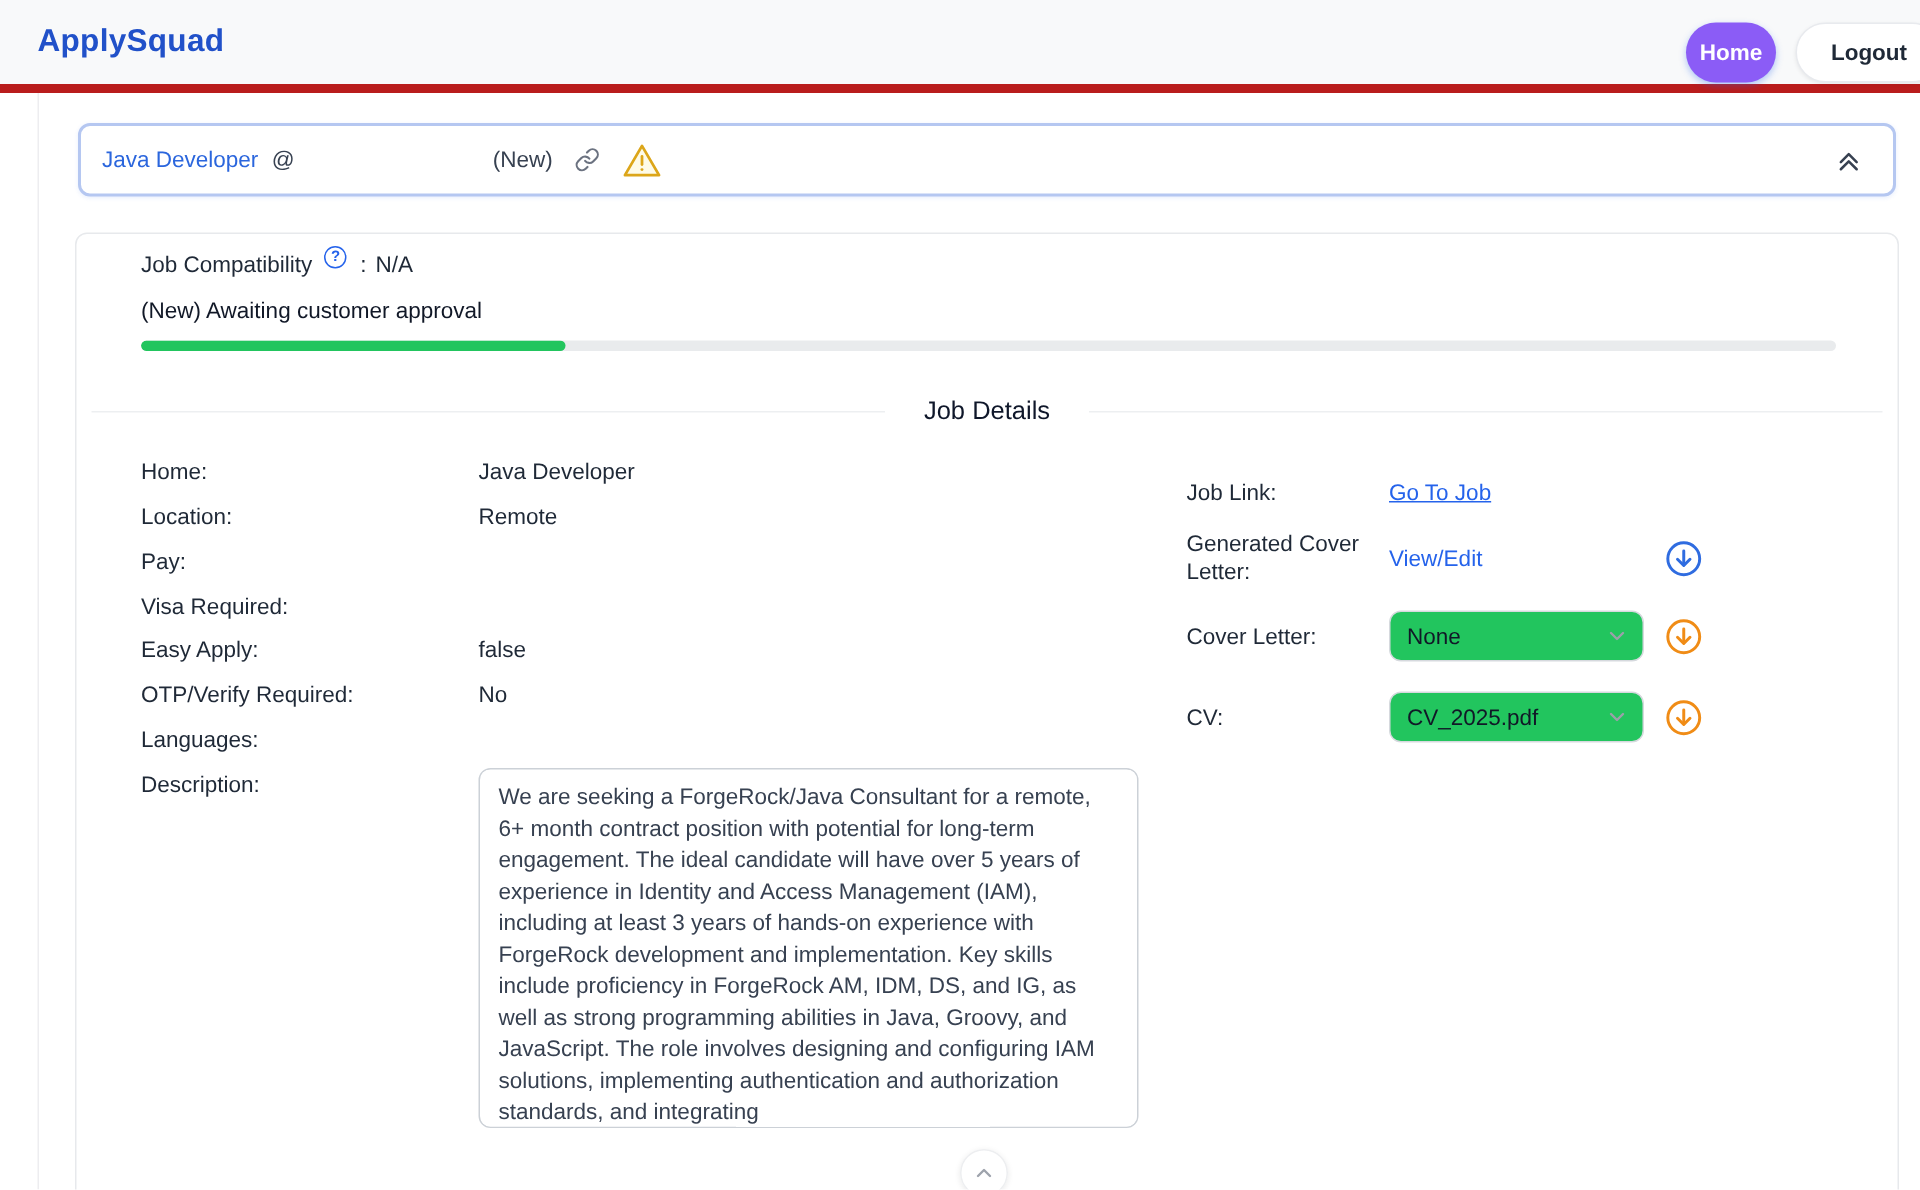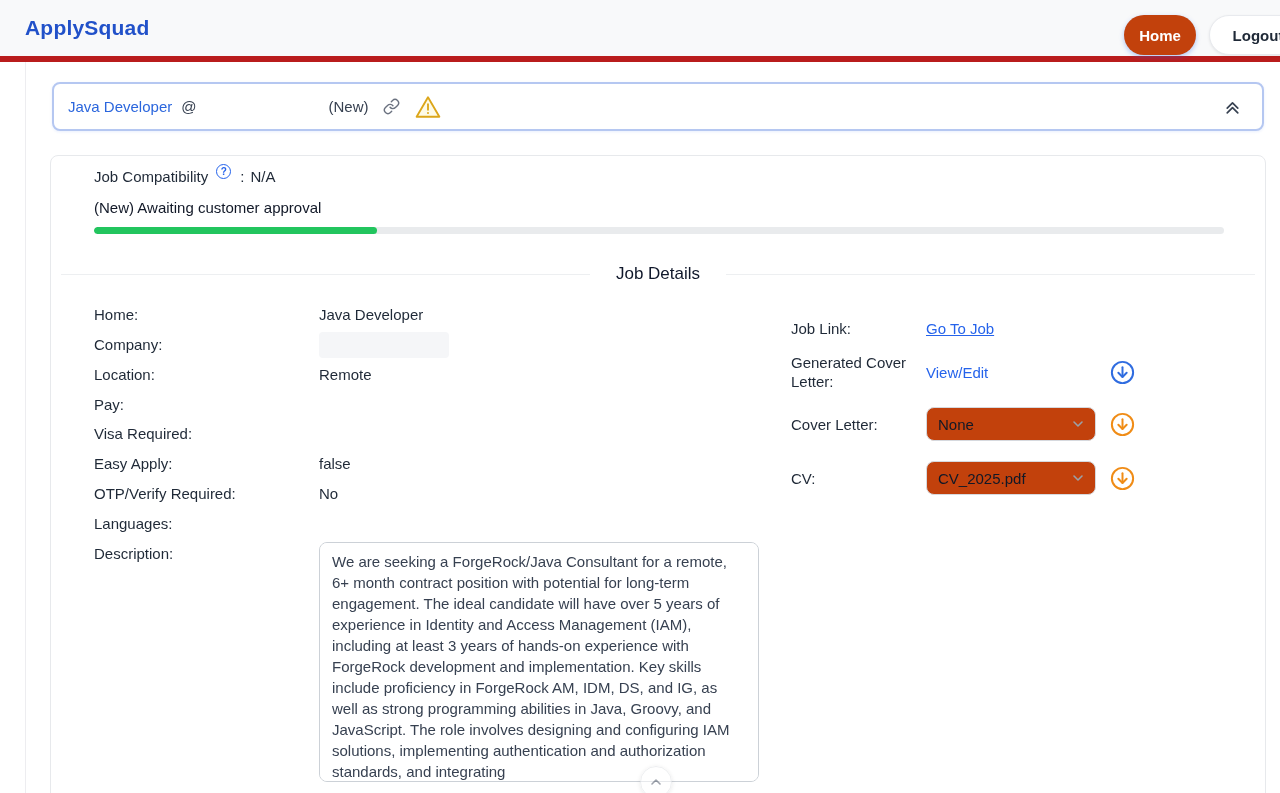--- a/index.html
+++ b/index.html
@@ -8,21 +8,21 @@
   .page { position:relative; width:1280px; height:793px; }
 
   
   .app-header { position:absolute; left:0; top:0; width:1280px; height:62px;
     background:#f8f9fa; border-bottom:6px solid #b91c1c; }
   .logo { position:absolute; left:25px; top:50%; transform:translateY(-50%);
     font-size:21px; font-weight:800; color:#2151c9; letter-spacing:.2px; cursor:pointer; }
   .nav { position:absolute; left:1124px; top:15px; display:flex; gap:13px; }
   .btn { height:40px; border-radius:9999px; border:none; font-size:15px; font-weight:700;
     cursor:pointer; font-family:inherit; }
-  .btn-primary { width:72px; background:#c2410c; color:#ffffff;
+  .btn-primary { width:60px; background:#8b5cf6; color:#ffffff;
     box-shadow:0 2px 5px rgba(37,99,235,.35); }
   .btn-ghost { width:98px; background:#ffffff; color:#1f2937;
     border:1px solid #e8eaee; box-shadow:0 1px 3px rgba(0,0,0,.08); }
 
   .left-rule { position:absolute; left:25px; top:62px; bottom:0; width:1px; background:#ededf0; }
 
   
   .title-card { position:absolute; left:52px; top:82px; width:1212px; height:49px;
     background:#ffffff; border:2px solid #b5c7f1; border-radius:8px;
     display:flex; align-items:center; padding:0 14px;
@@ -74,21 +74,21 @@
   
   .side { position:absolute; left:740px; top:163px; width:390px; }
   .srow { display:grid; grid-template-columns:135px 179px 30px; align-items:center; }
   .srow-1 { margin-bottom:12px; }
   .srow-2 { margin-bottom:13px; min-height:44px; }
   .srow-3 { margin-bottom:20px; }
   .slabel { font-size:15px; color:#1f2937; line-height:19px; padding-right:14px; }
   .slink { font-size:15px; color:#2563eb; text-decoration:none; cursor:pointer; }
   .underline { text-decoration:underline; }
   .select-box { width:170px; height:34px; border:1px solid #d6d9de; border-radius:8px;
-    background:#c2410c; display:flex; align-items:center; justify-content:space-between;
+    background:#22c55e; display:flex; align-items:center; justify-content:space-between;
     padding:0 11px; font-size:15px; color:#111827; cursor:pointer; }
   .dl-icon { justify-self:end; cursor:pointer; display:inline-flex; }
   .dl-blue { color:#2f6ce0; }
   .dl-orange { color:#f08c16; }
 
   
   .scroll-hint { position:absolute; left:640px; top:766px; width:32px; height:32px;
     border-radius:50%; background:rgba(255,255,255,.82); border:1px solid #e3e5e8;
     box-shadow:0 1px 5px rgba(0,0,0,.14); display:flex; align-items:center;
     justify-content:center; opacity:.65; cursor:pointer; color:#6b7280; }
@@ -155,24 +155,20 @@
       <span class="divider-text">Job Details</span>
       <span class="line"></span>
     </div>
 
     <div class="details">
       <div class="drow">
         <span class="dlabel">Home:</span>
         <span class="dvalue">Java Developer</span>
       </div>
       <div class="drow">
-        <span class="dlabel">Company:</span>
-        <span class="redacted-box"></span>
-      </div>
-      <div class="drow">
         <span class="dlabel">Location:</span>
         <span class="dvalue">Remote</span>
       </div>
       <div class="drow">
         <span class="dlabel">Pay:</span>
         <span class="dvalue"></span>
       </div>
       <div class="drow">
         <span class="dlabel">Visa Required:</span>
         <span class="dvalue"></span>

